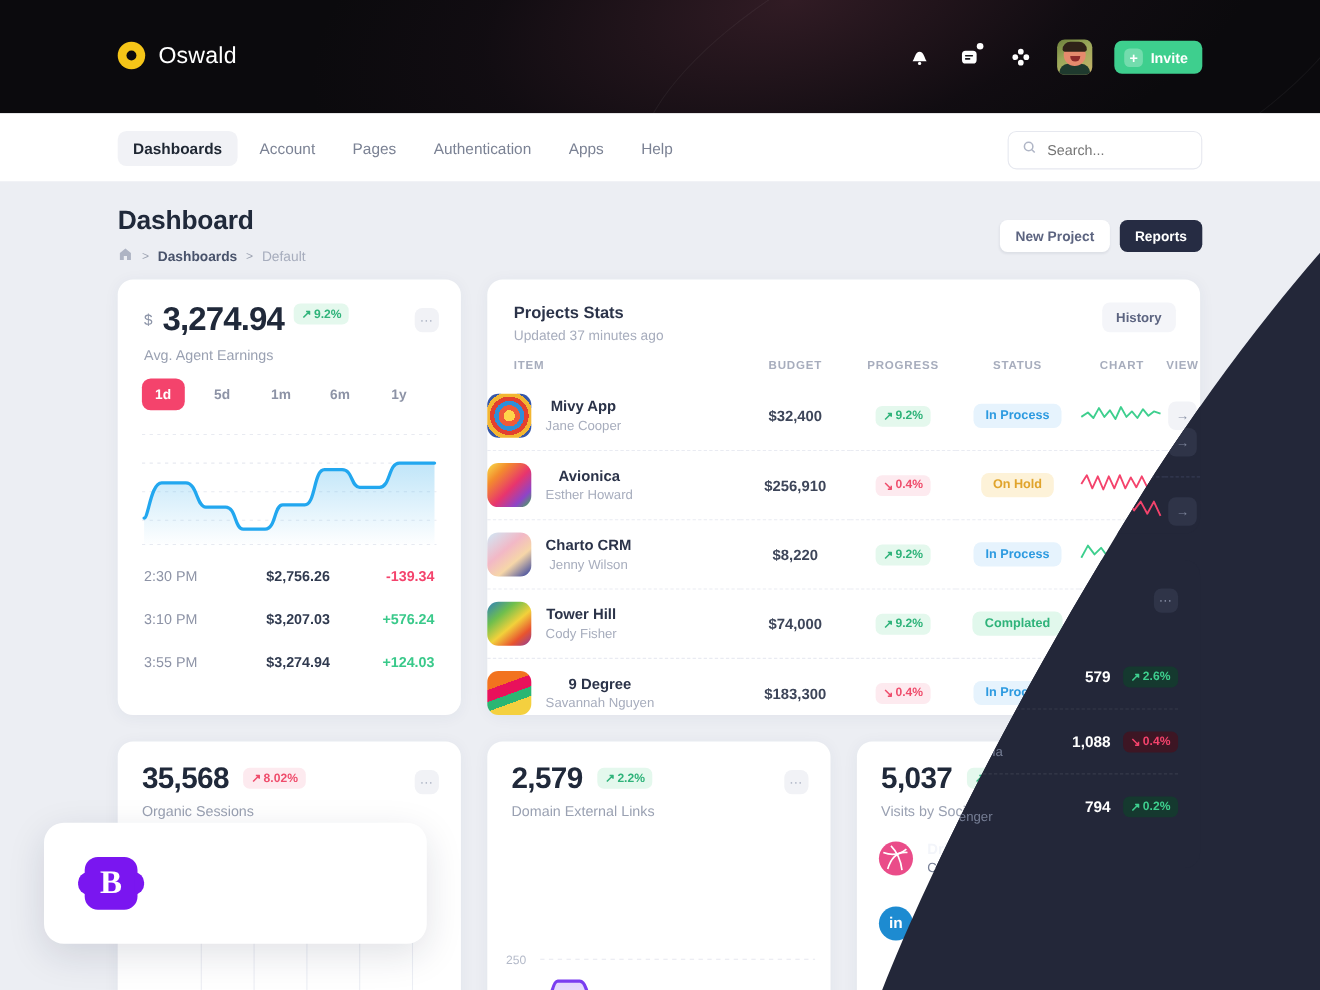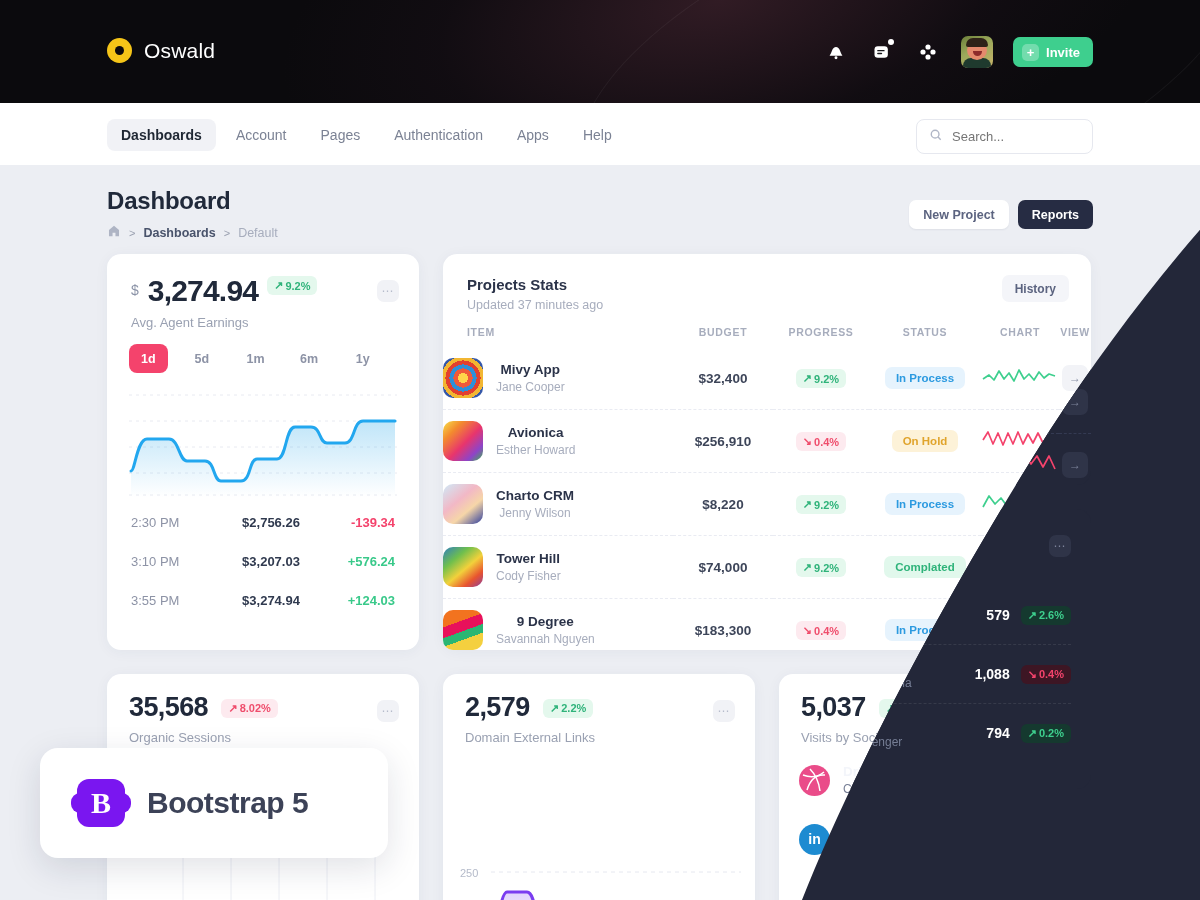--- a/index.html
+++ b/index.html
@@ -1099,14 +1099,13 @@
           <span>↗</span>
           <span>0.2%</span>
         </span>
       </div>
     </div>
   </div>
 </div>
   </div>
 <div id="bs-badge">
   <span class="bs-logo">B</span>
-  <span class="bs-text">Bootstrap 5</span>
 </div>
 
 </body></html>

